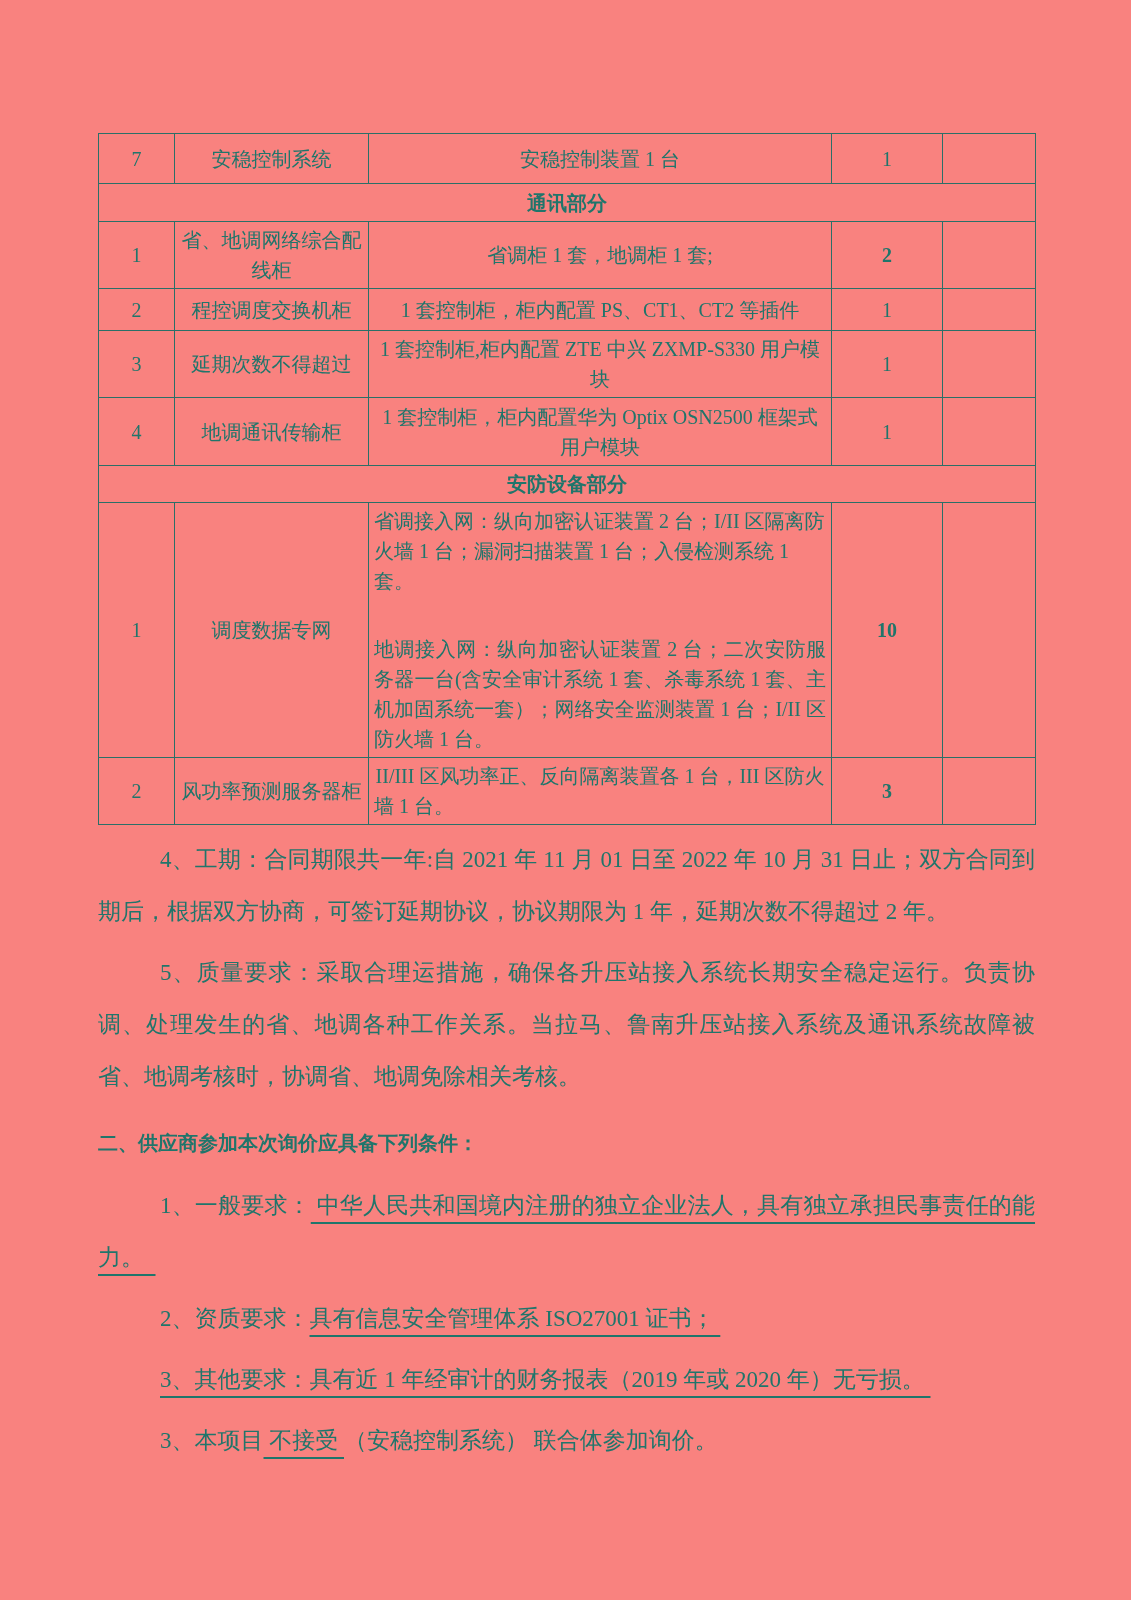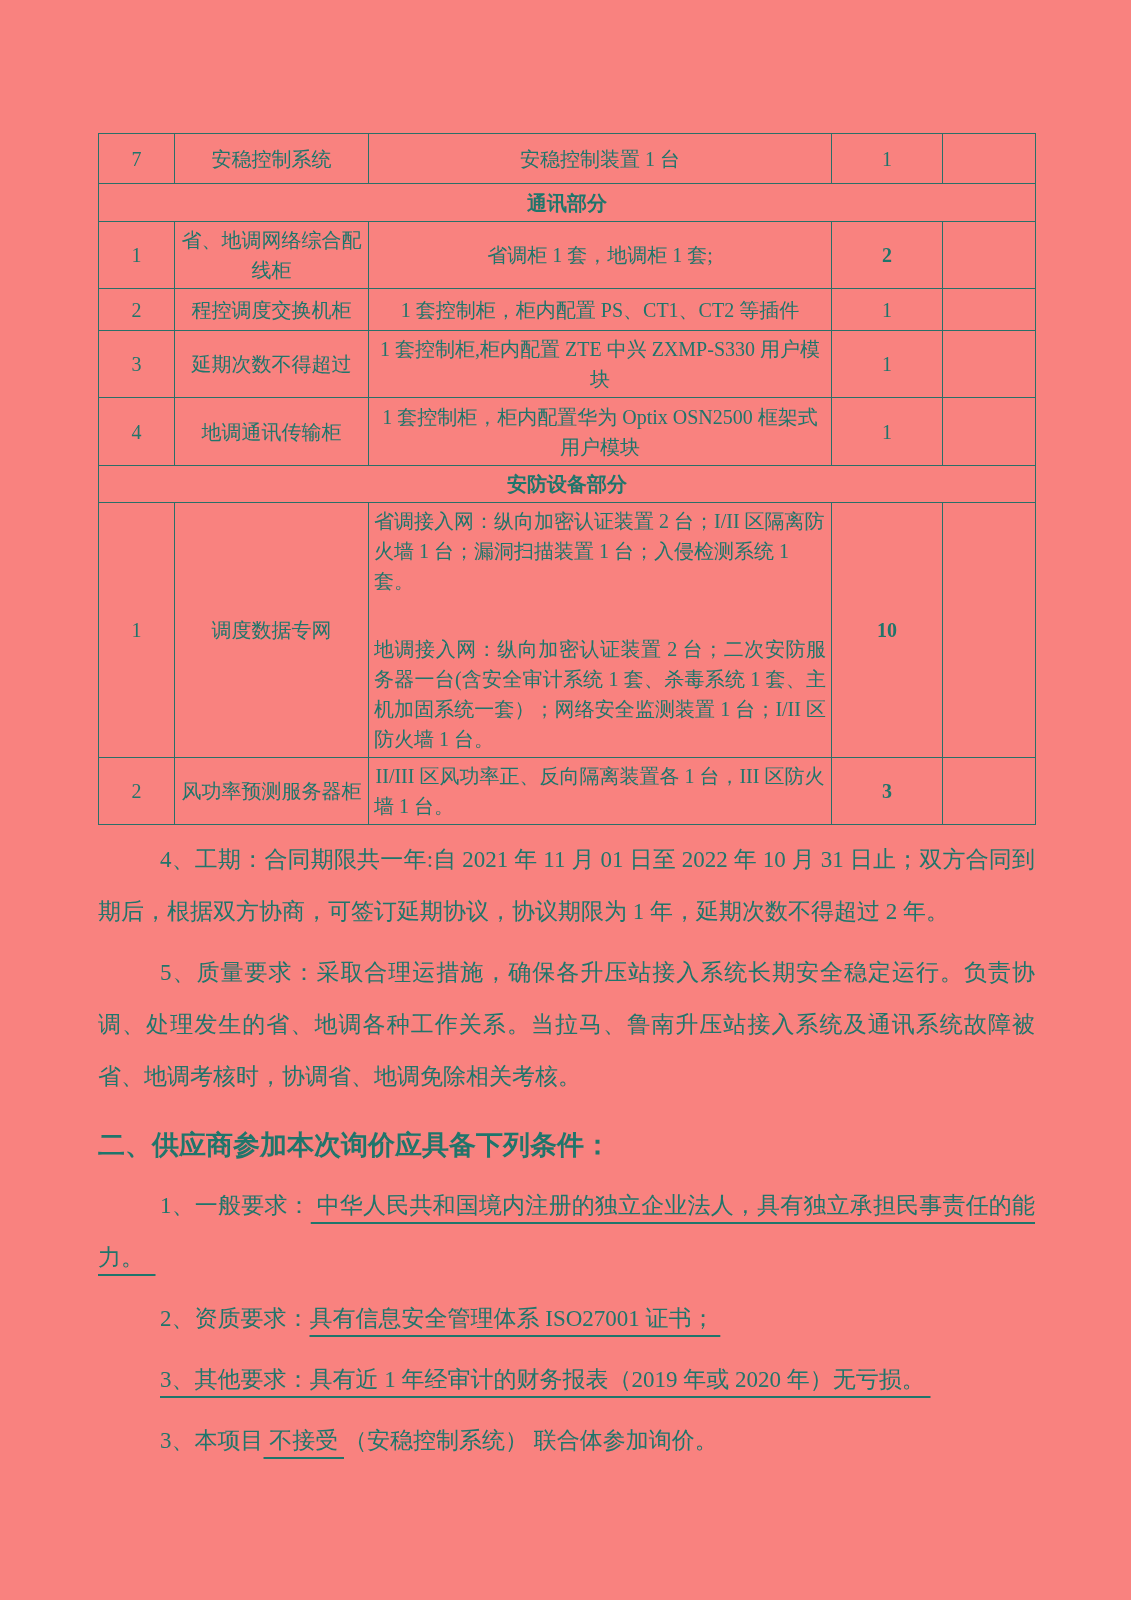--- a/index.html
+++ b/index.html
@@ -42,23 +42,23 @@
   .blk-left{text-align:justify;text-align-last:left;margin-top:38px;}
   
   .para{
     font-size:23px;
     line-height:52px;
     text-align:justify;
     text-indent:62px;
     margin:9px 0 0 0;
   }
   .heading{
-    font-family:Liberation Serif, serif;
+    font-family:Liberation Mono, monospace;
     font-weight:bold;
-    font-size:27px;
+    font-size:20px;
     line-height:52px;
     text-indent:0;
     margin:16px 0 8px 0;
   }
   .u{
     text-decoration-line:underline;
     text-decoration-thickness:2px;
     text-underline-offset:9px;
     white-space:pre-wrap;
   }

